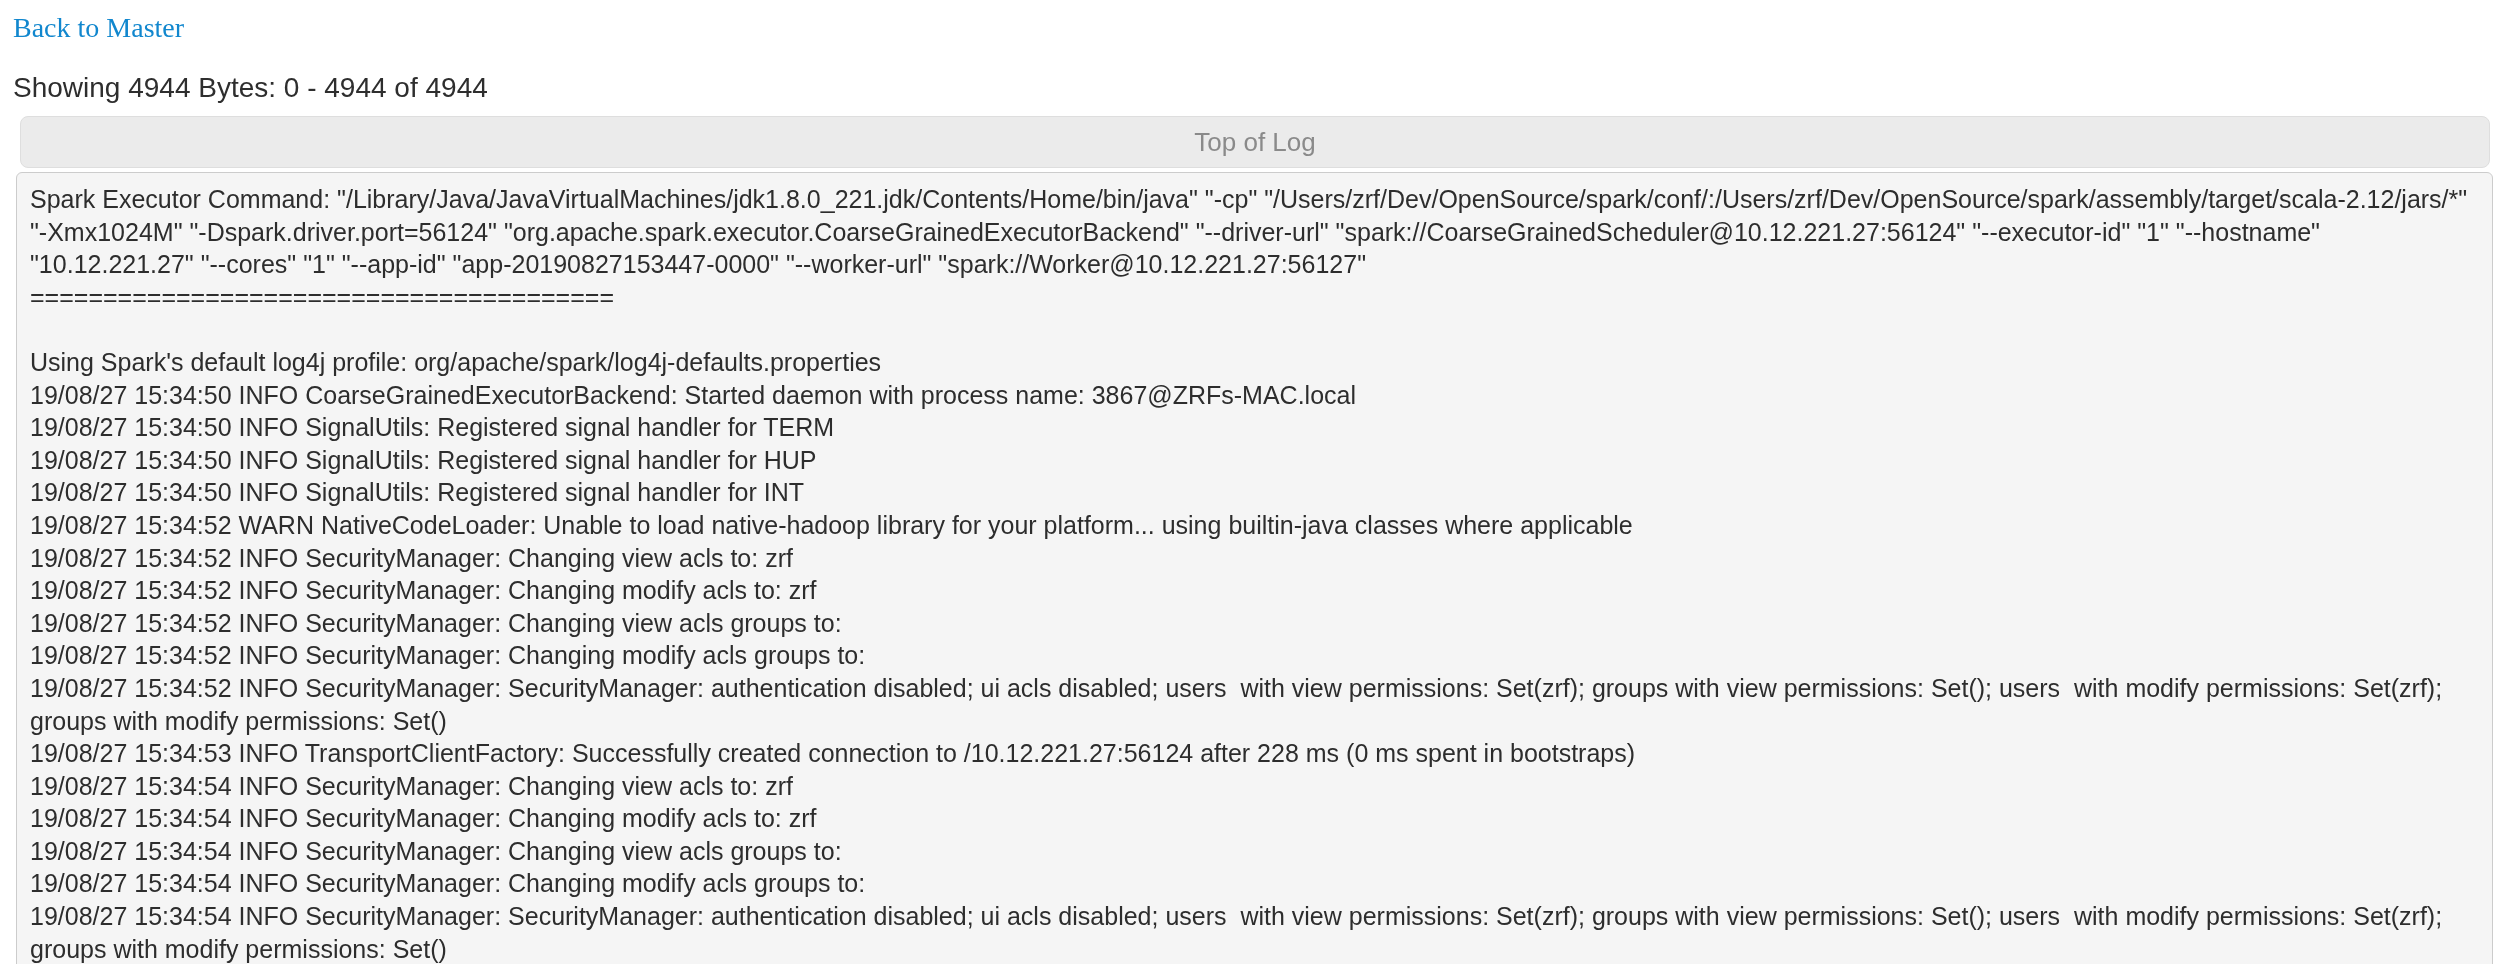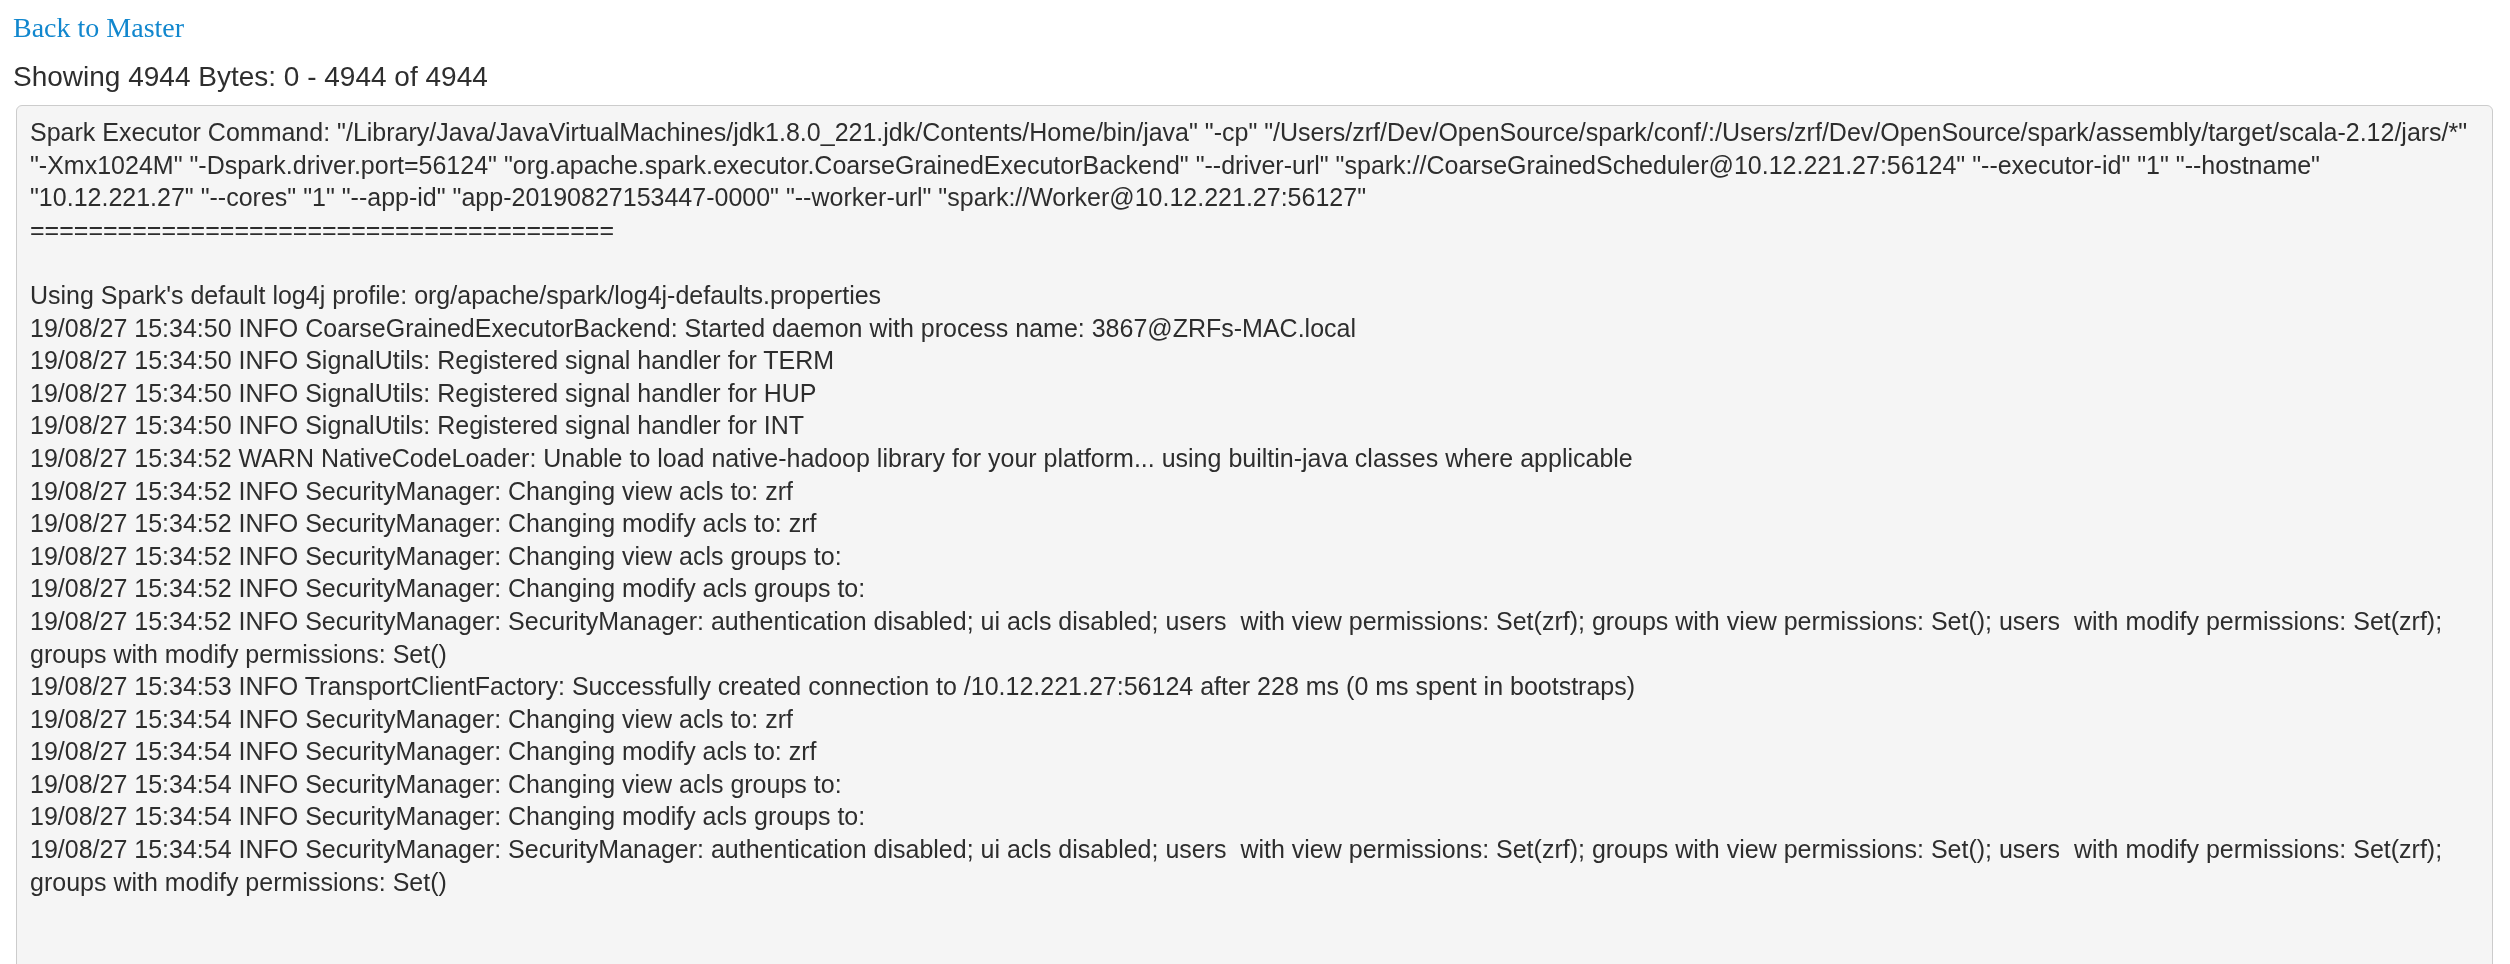--- a/index.html
+++ b/index.html
@@ -29,21 +29,21 @@
   .back-link {
     display: inline-block;
     font-size: 28px;
     line-height: 32px;
     color: var(--link-blue);
     text-decoration: none;
     cursor: pointer;
     font-family: Liberation Serif, serif;
   }
   .byte-range {
-    margin-top: 17px;
+    margin-top: 28px;
     font-size: 28px;
     line-height: 32px;
     color: var(--page-text);
   }
   .log-area {
     margin-top: 12px;
   }
   .top-of-log-bar {
     box-sizing: border-box;
     margin: 0 3px 0 7px;
@@ -78,20 +78,23 @@
 </style>
 </head>
 <body>
 
 <div class="page">
   <a href="#" class="back-link">Back to Master</a>
 
   <div class="byte-range">Showing 4944 Bytes: 0 - 4944 of 4944</div>
 
   <div class="log-area">
+    <div class="top-of-log-bar">
+      <span>Top of Log</span>
+    </div>
 
     <pre class="log-box">Spark Executor Command: "/Library/Java/JavaVirtualMachines/jdk1.8.0_221.jdk/Contents/Home/bin/java" "-cp" "/Users/zrf/Dev/OpenSource/spark/conf/:/Users/zrf/Dev/OpenSource/spark/assembly/target/scala-2.12/jars/*" "-Xmx1024M" "-Dspark.driver.port=56124" "org.apache.spark.executor.CoarseGrainedExecutorBackend" "--driver-url" "spark://CoarseGrainedScheduler@10.12.221.27:56124" "--executor-id" "1" "--hostname" "10.12.221.27" "--cores" "1" "--app-id" "app-20190827153447-0000" "--worker-url" "spark://Worker@10.12.221.27:56127"
 ========================================
 
 Using Spark's default log4j profile: org/apache/spark/log4j-defaults.properties
 19/08/27 15:34:50 INFO CoarseGrainedExecutorBackend: Started daemon with process name: 3867@ZRFs-MAC.local
 19/08/27 15:34:50 INFO SignalUtils: Registered signal handler for TERM
 19/08/27 15:34:50 INFO SignalUtils: Registered signal handler for HUP
 19/08/27 15:34:50 INFO SignalUtils: Registered signal handler for INT
 19/08/27 15:34:52 WARN NativeCodeLoader: Unable to load native-hadoop library for your platform... using builtin-java classes where applicable

